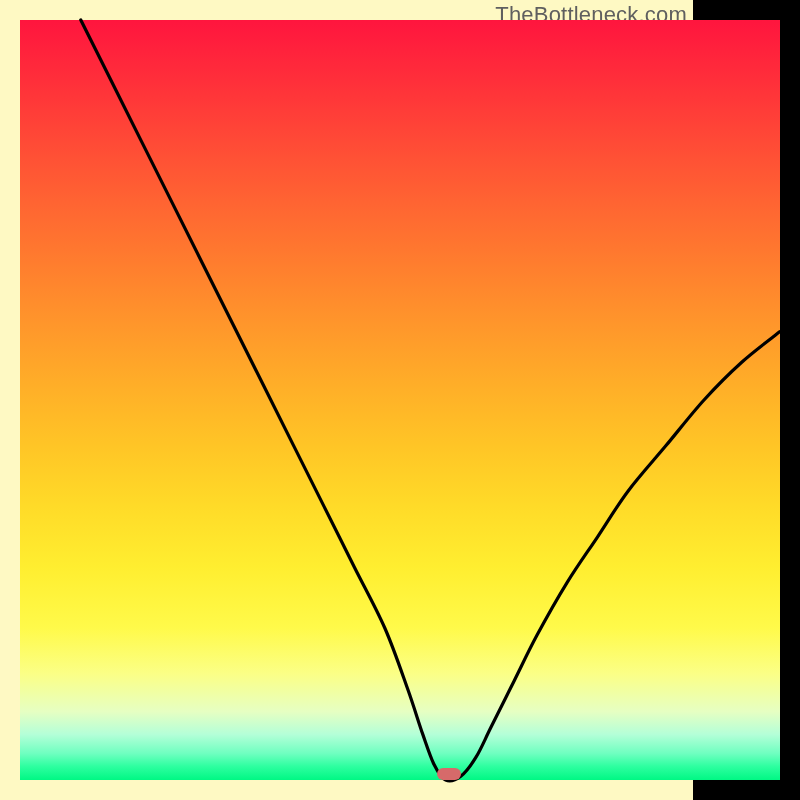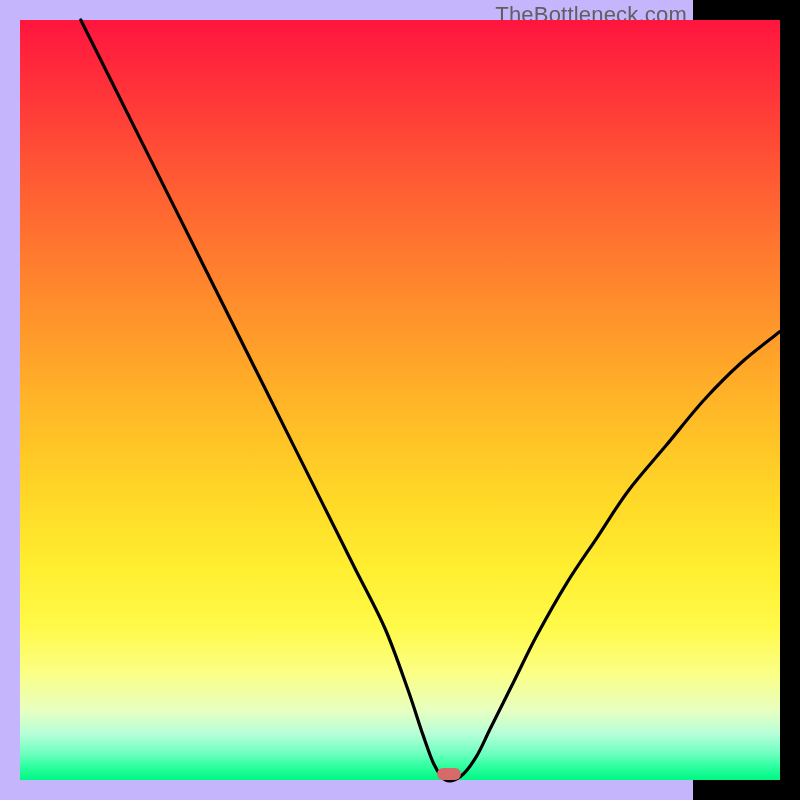--- a/index.html
+++ b/index.html
@@ -7,21 +7,21 @@
     padding: 0;
     width: 800px;
     height: 800px;
     background: #000;
     overflow: hidden;
   }
   .frame {
     position: relative;
     width: 693px;
     height: 800px;
-    background: #c4b5fd;
+    background: #fef9c3;
   }
   .plot-area {
     position: absolute;
     left: 20px;
     top: 20px;
     width: 760px;
     height: 760px;
     background: linear-gradient(to bottom,
       #ff153e 0%,
       #ff2f3a 8%,

